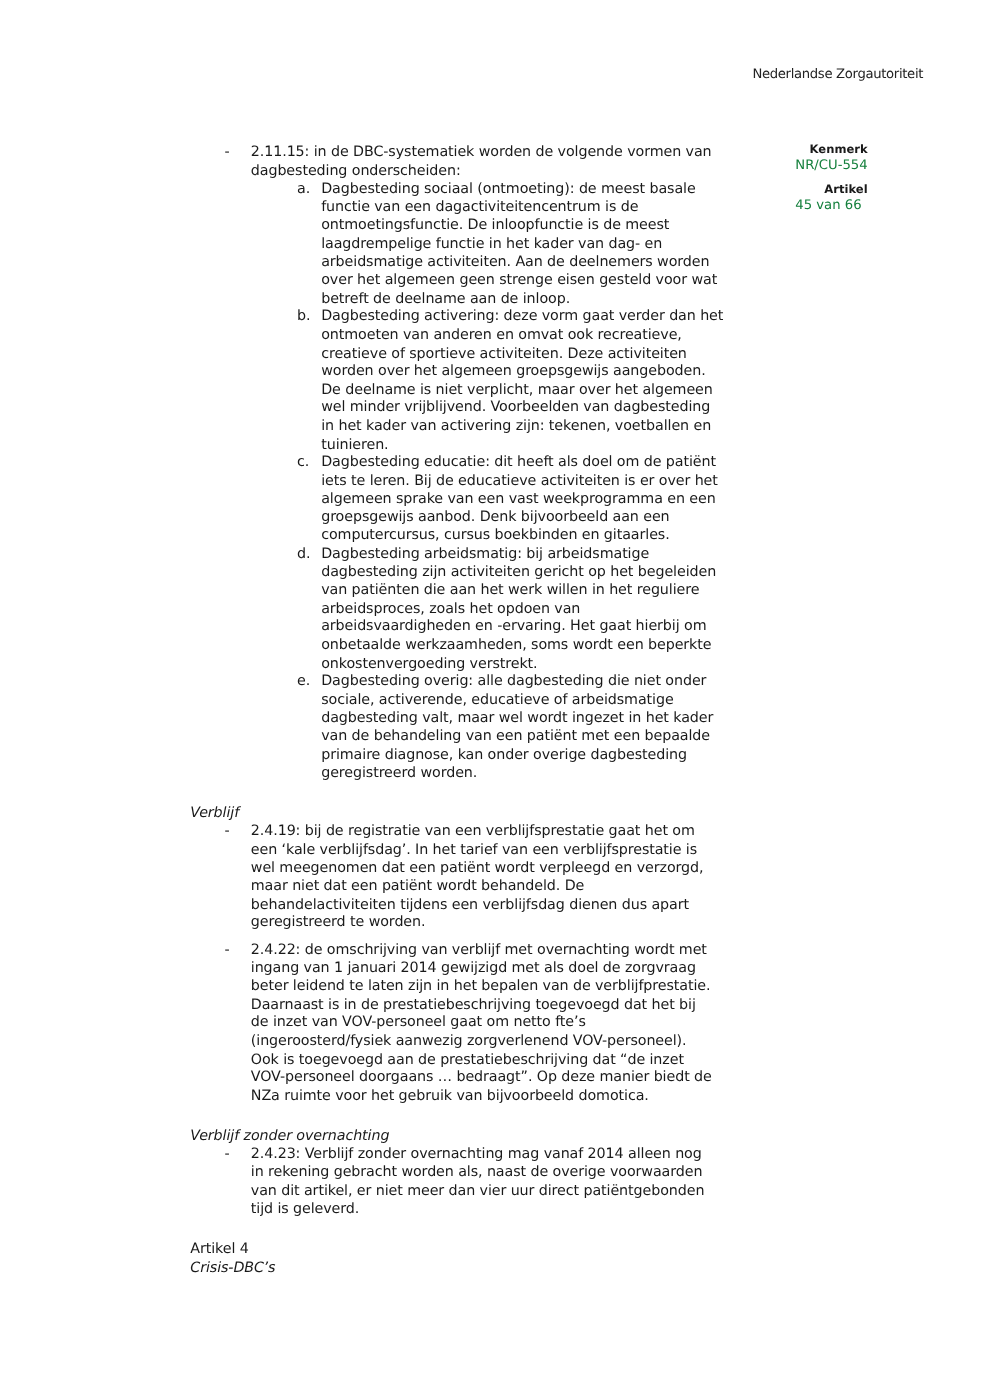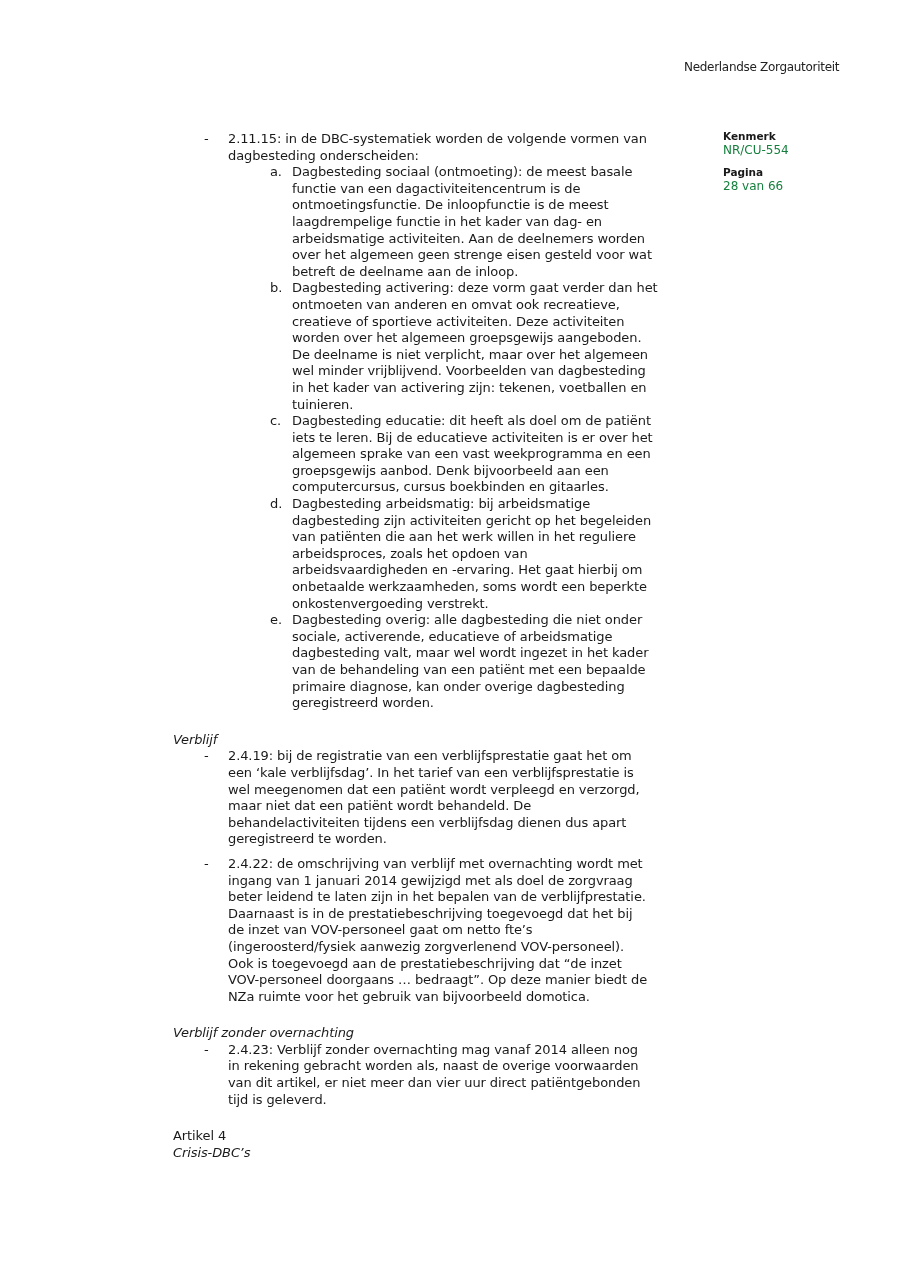--- a/index.html
+++ b/index.html
@@ -7,21 +7,21 @@
     position:relative; width:900px; height:1273px; background:#ffffff;
     overflow:hidden; font-family:"DejaVu Sans","Liberation Sans",sans-serif;
     color:#1a1a1a;
   }
   .brand {
     position:absolute; left:684px; top:60px;
     font-size:12px; font-weight:400; letter-spacing:-0.3px; color:#222222;
     white-space:nowrap;
   }
   .meta { position:absolute; left:723px; top:130px; }
-  .meta-label { font-size:10.5px; font-weight:700; line-height:13px; color:#1a1a1a; }
+  .meta-label { font-size:10.5px; font-weight:700; line-height:13px; color:#1a1a1a;text-align:right; }
   .meta-value { font-size:12px; line-height:15px; margin-bottom:8px; color:#15803d; }
   .content {
     position:absolute; left:173px; top:131px; width:570px;
     font-size:13px; line-height:16.6px; letter-spacing:-0.1px;
   }
   .h-it { font-style:italic; }
   .h-first { padding-left:26px; }
   .gap20 { margin-top:20px; }
   .mt8 { margin-top:8px; }
   .item { position:relative; }
@@ -35,22 +35,22 @@
 </head>
 <body>
 
 <div class="page">
 
   <div class="brand">Nederlandse Zorgautoriteit</div>
 
   <div class="meta">
     <div class="meta-label">Kenmerk</div>
     <div class="meta-value">NR/CU-554</div>
-    <div class="meta-label">Pagina</div>
-    <div class="meta-value">28 van 66</div>
+    <div class="meta-label">Artikel</div>
+    <div class="meta-value">45 van 66</div>
   </div>
 
   <div class="content">
 
 
     <div class="item lv1">
       <span class="marker">-</span>
       <div class="txt">2.11.15: in de DBC-systematiek worden de volgende vormen van
 dagbesteding onderscheiden:</div>
     </div>

